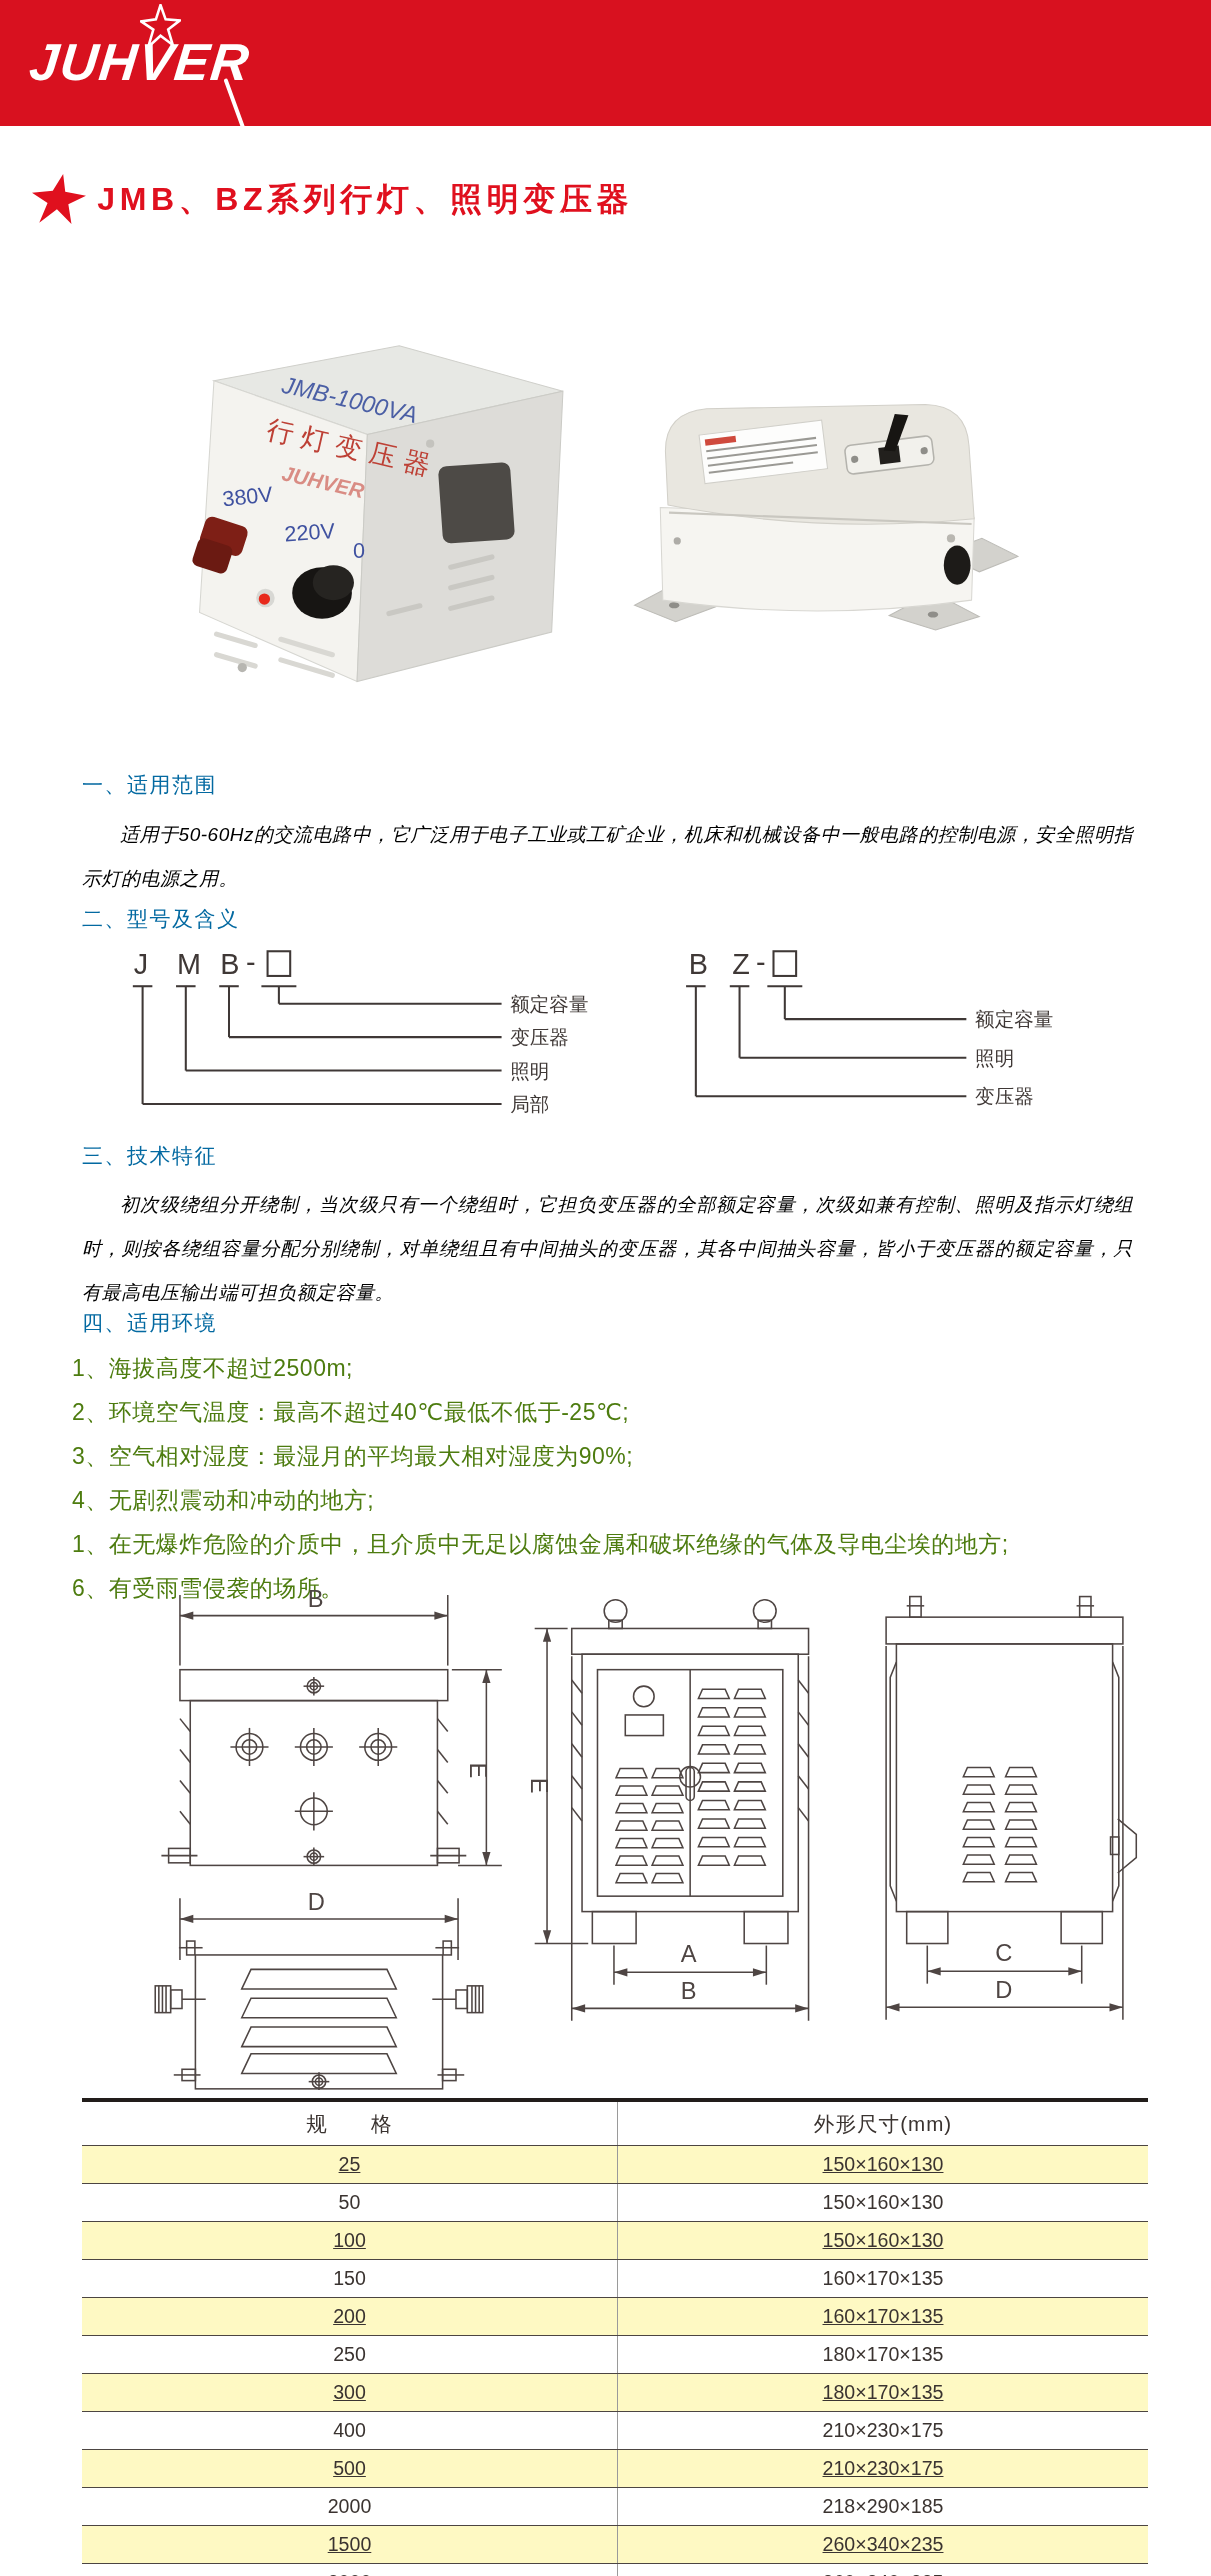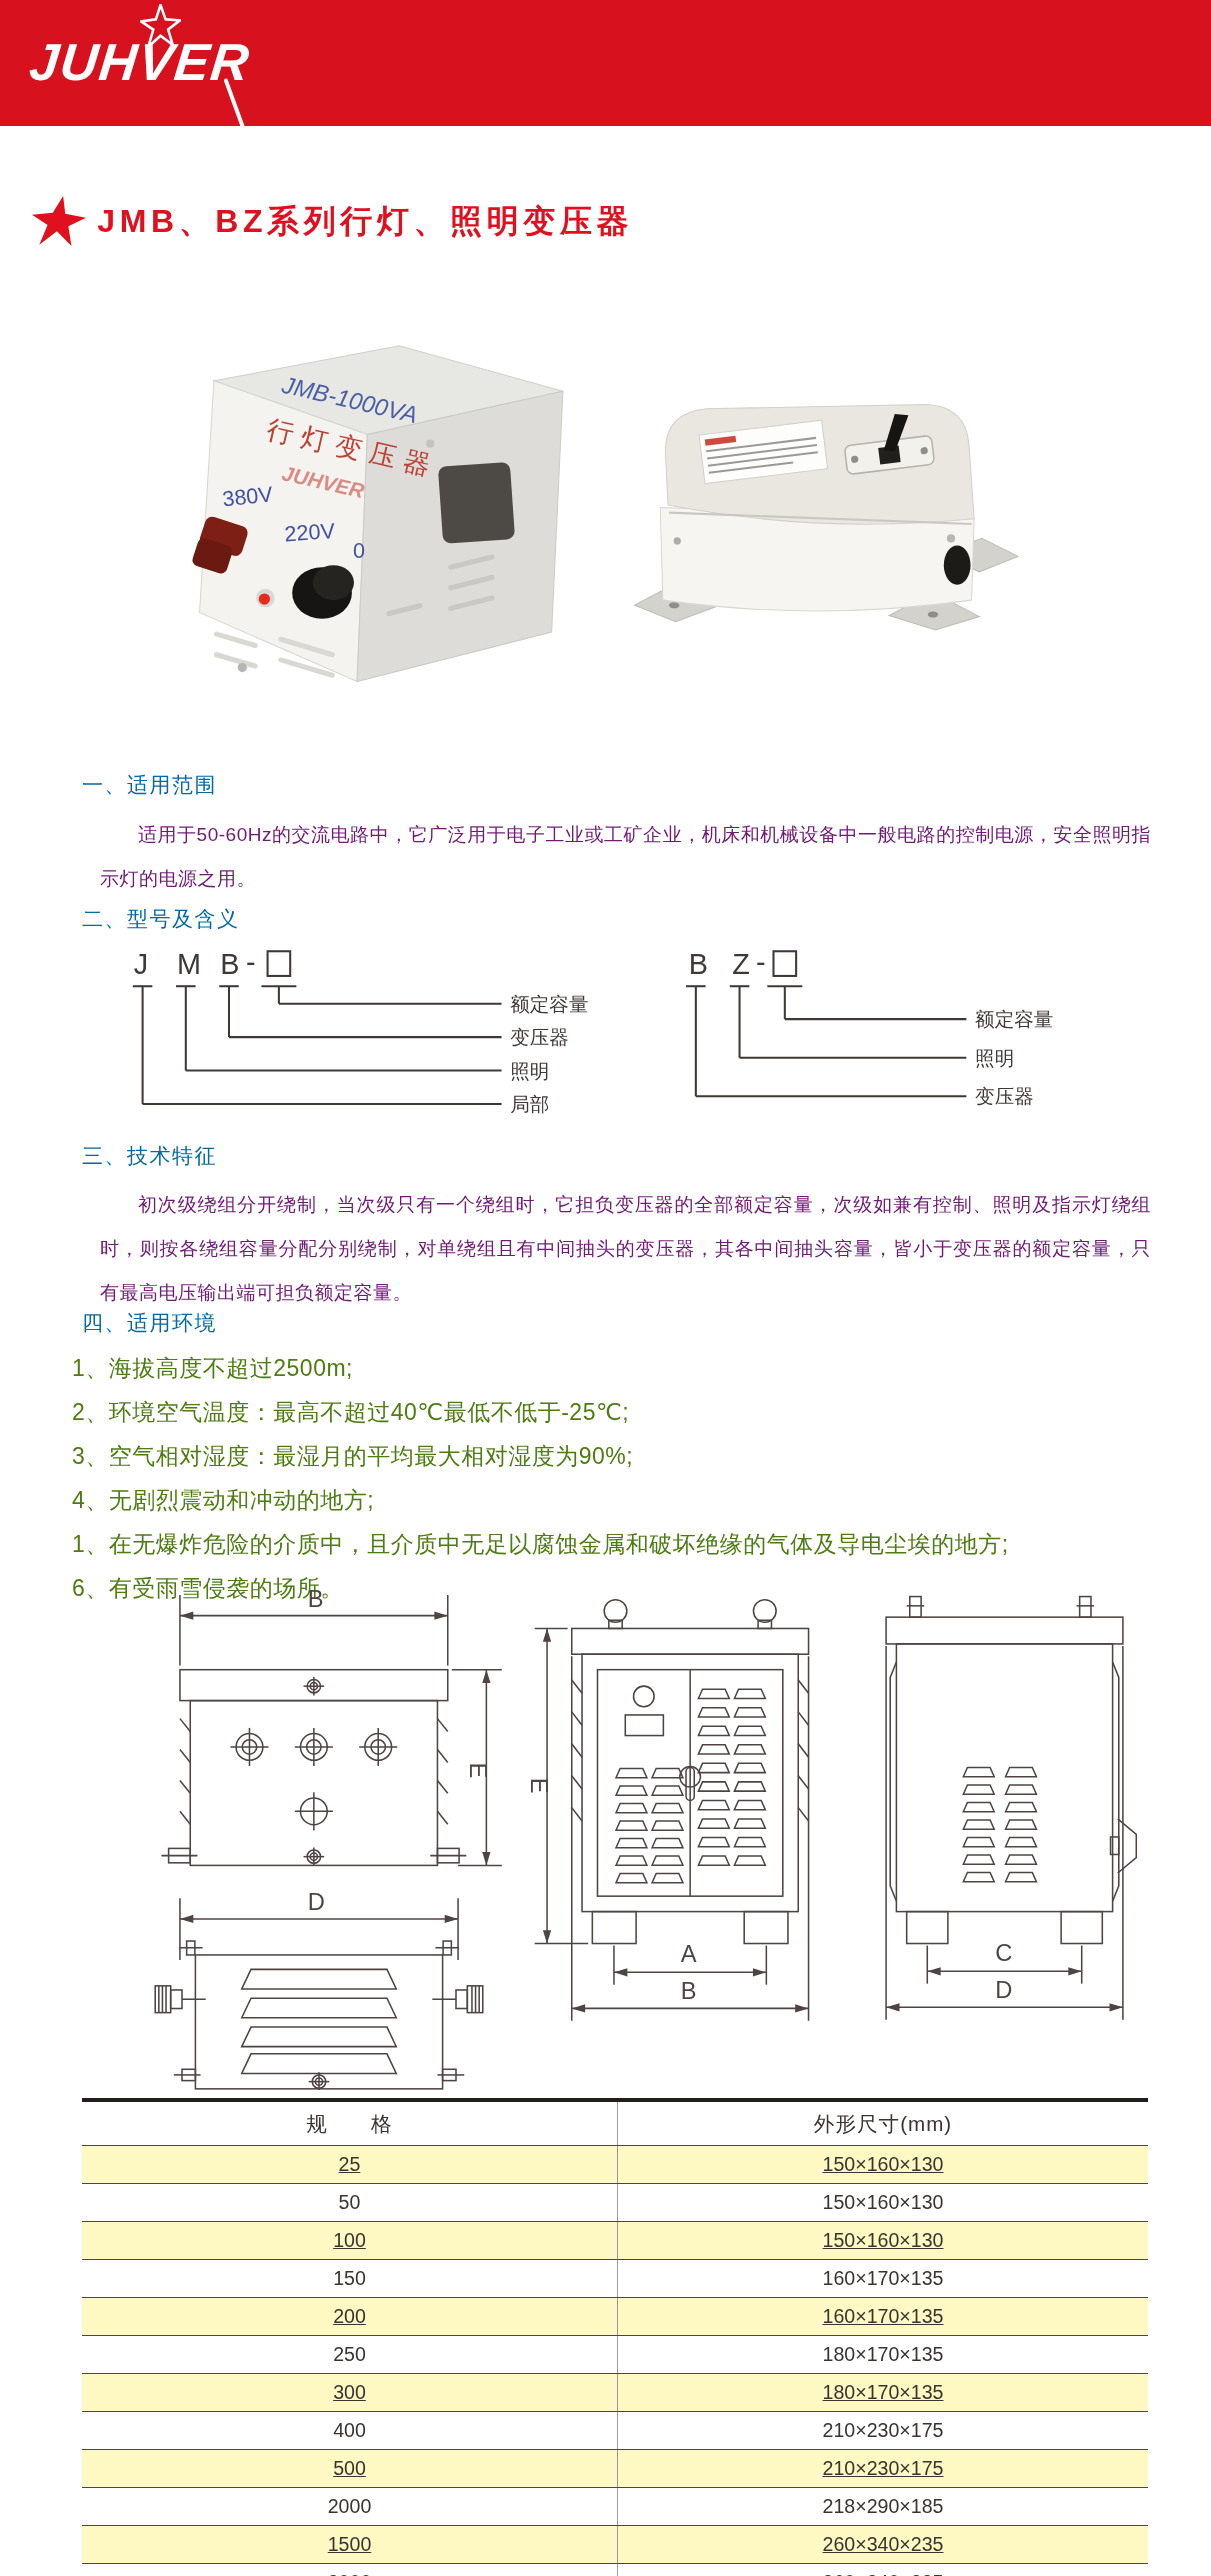--- a/index.html
+++ b/index.html
@@ -8,32 +8,32 @@
 
   
   .band{position:absolute;left:0;top:0;width:1212px;height:126px;background:#d8111f;}
   .wordmark{position:absolute;left:30px;top:32px;font-size:52px;font-weight:800;
             font-style:italic;color:#ffffff;letter-spacing:1.5px;transform:skewX(-6deg);}
   .brandstar{position:absolute;left:140px;top:4.1px;}
   .swoosh{position:absolute;left:233px;top:77px;width:4.1px;height:57px;background:#ffffff;
           transform:rotate(-20deg);border-radius:2.1px;}
 
   
-  .titlerow{position:absolute;left:32px;top:174px;display:flex;align-items:center;margin-top:22px;}
+  .titlerow{position:absolute;left:32px;top:174px;display:flex;align-items:center;}
   .titlestar{margin-right:11.3px;}
   .pagetitle{font-size:32px;font-weight:bold;color:#e0101e;letter-spacing:4.6px;}
 
   
   .photoL{position:absolute;left:111px;top:325px;}
   .photoR{position:absolute;left:611px;top:384px;}
 
   
   .h2{position:absolute;left:82px;font-size:21px;color:#0369a1;letter-spacing:1.5px;}
-  .body-par{position:absolute;left:100px;width:1051px;font-size:19px;line-height:44px;
-            text-indent:2em;color:#701a75;text-align:justify;letter-spacing:0.5px;}
+  .body-par{position:absolute;left:82px;width:1051px;font-size:19px;line-height:44px;
+            text-indent:2em;color:#000000;text-align:justify;letter-spacing:0.5px;font-style:italic;}
   .envlist{position:absolute;left:72px;width:1061px;font-size:23px;color:#4d7c0f;letter-spacing:0.5px;}
   .envlist .item{height:44px;line-height:44px;white-space:nowrap;}
 
   
   .diagram{position:absolute;}
   svg text{font-family:"Liberation Sans","DejaVu Sans",sans-serif;}
   .dtext{fill:#3f3836;}
   .dimtext{fill:#4e4543;font-size:46px;}
 
   

